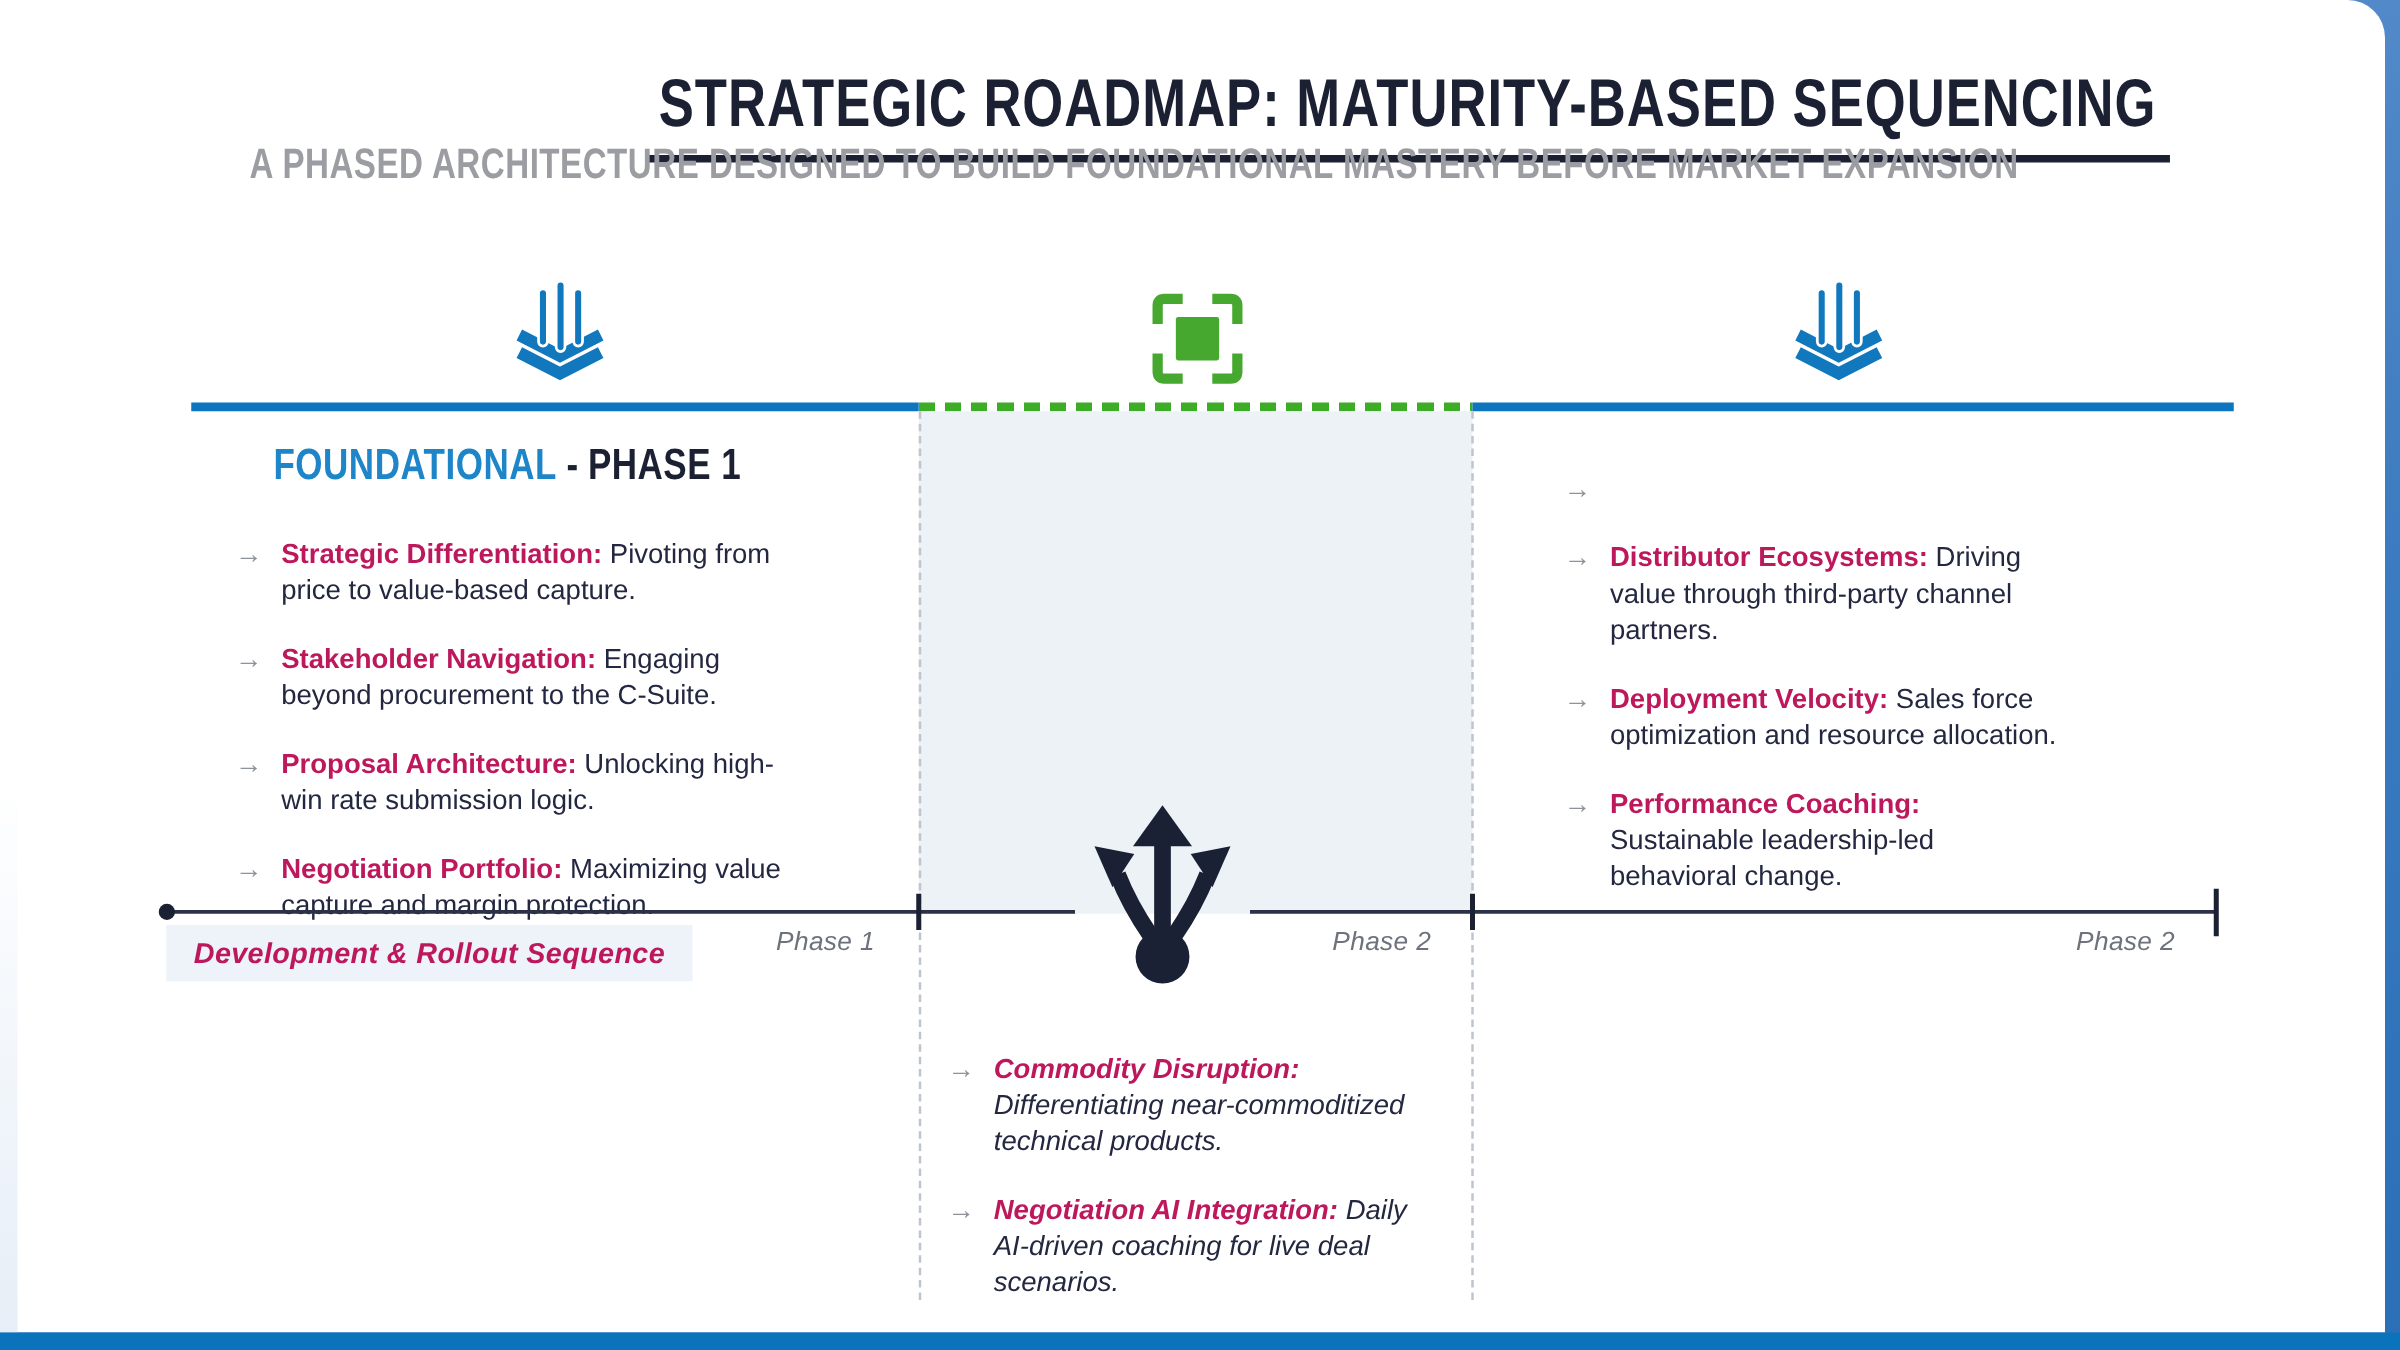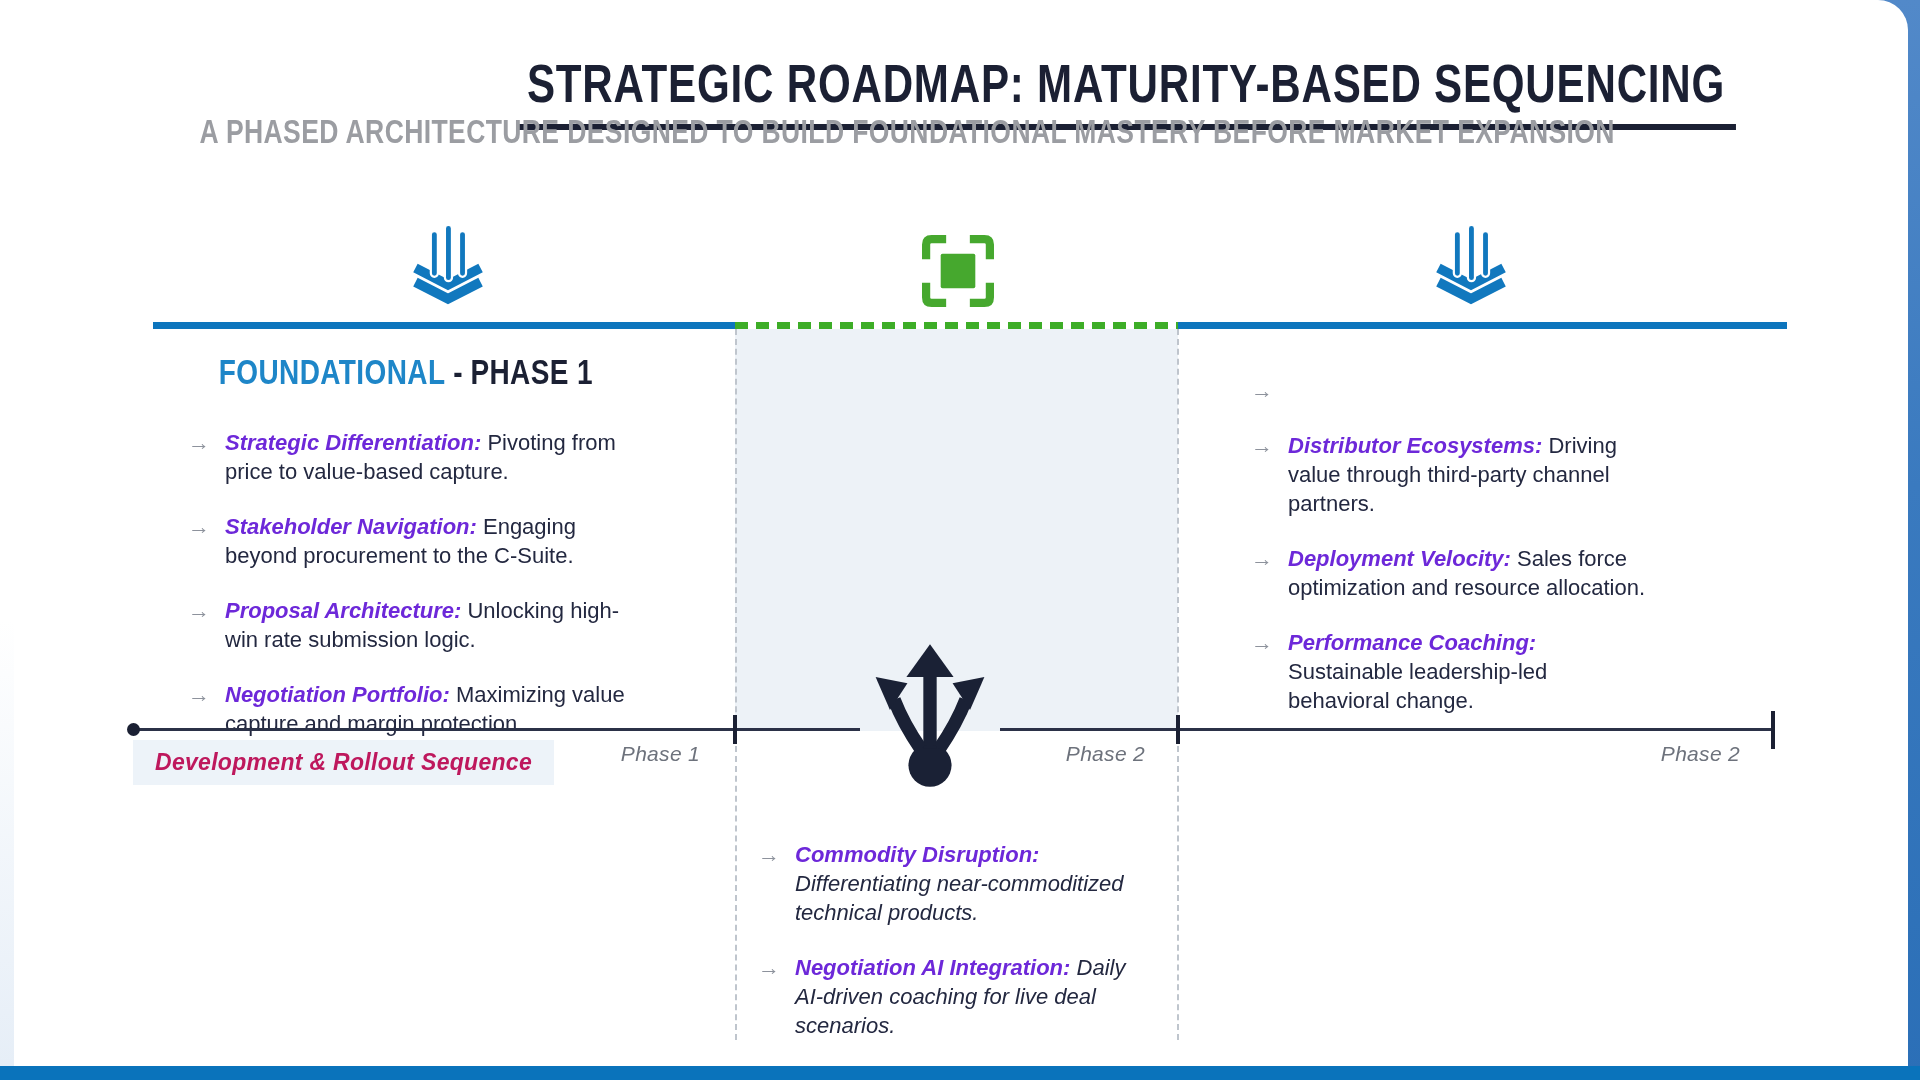--- a/index.html
+++ b/index.html
@@ -43,21 +43,21 @@
   .col-heading{text-align:left;white-space:nowrap;font-size:35px;}
   .col-heading .cat{font-weight:600;letter-spacing:.5px;}
   .col-heading .sep{font-weight:700;color:#1b2033;}
   .col-heading .ph{font-weight:800;color:#1b2033;letter-spacing:.5px;}
   .cat-blue{color:#1e86c8;}
   .cat-green{color:#29a32b;}
   .items{margin-top:36px;}
   .itm{display:flex;margin-bottom:26px;}
   .itm .arw{width:26px;flex:0 0 26px;margin-right:13px;color:#8d929c;font-size:22px;line-height:29px;text-align:center;}
   .itm .body{font-size:22px;line-height:29px;color:#232840;}
-  .itm .lbl{font-weight:700;color:#6d28d9;font-style:italic;}
+  .itm .lbl{font-weight:700;color:#be185d;}
   .col-left .itm{padding-left:14px;}
   .col-left .itm .body{max-width:425px;}
   .col-right .itm{padding-left:4px;}
   .col-right .itm .body{max-width:364px;}
   .col-mid .itm{padding-left:16px;font-style:italic;}
   .col-mid .itm .body{max-width:354px;}
   
   .tline{position:absolute;top:728px;height:3px;background:#2b3147;}
   .tdot{position:absolute;left:127px;top:723px;width:13px;height:13px;border-radius:50%;background:#1b2033;}
   .tick{position:absolute;width:4px;background:#1b2033;}

